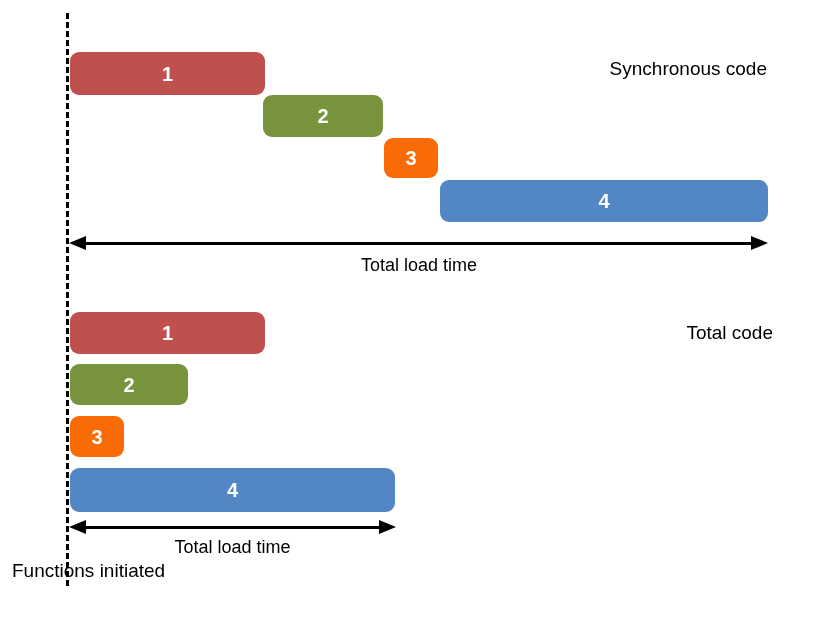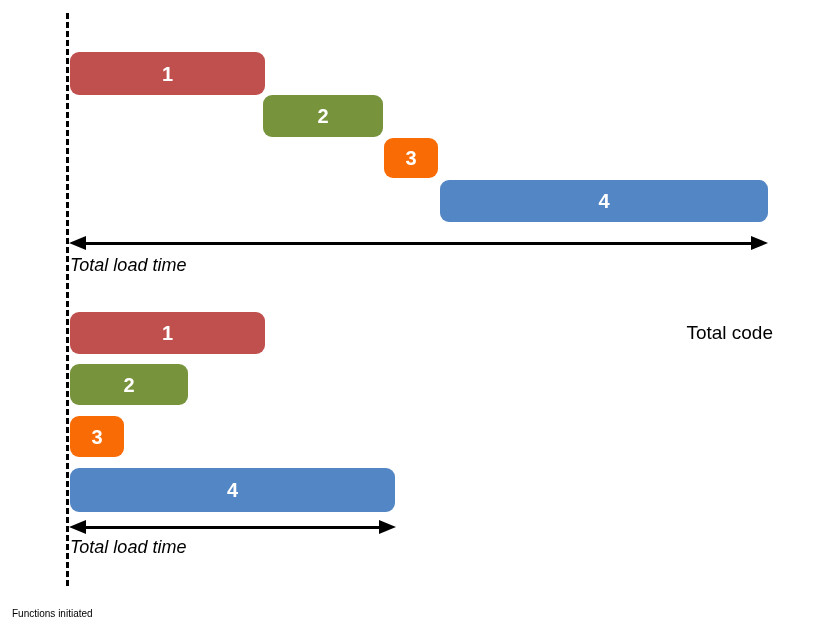--- a/index.html
+++ b/index.html
@@ -56,42 +56,41 @@
   .sync-arrow{left:69px;top:235px;width:699px;}
   .async-arrow{left:69px;top:519px;width:327px;}
   .arrow .head{width:0;height:0;border-top:7px solid transparent;border-bottom:7px solid transparent;}
   .arrow .head-left{border-right:17px solid #000;}
   .arrow .head-right{border-left:17px solid #000;}
   .arrow .shaft{flex:1;height:3px;background:#000;}
 
   .arrow-label{
     position:absolute;
     font-size:18px;
-    text-align:left;
+    text-align:center;
     white-space:nowrap;
-    font-style:italic;
   }
   .sync-arrow-label{left:70px;top:255px;width:698px;}
   .async-arrow-label{left:70px;top:537px;width:325px;}
 
   .baseline-label{
     position:absolute;
     left:12px;top:560px;
-    font-size:10px;
+    font-size:19px;
     white-space:nowrap;
-    margin-top:48px;
   }
 </style>
 </head>
 <body>
 
 <div class="canvas">
 
   <div class="dashed-line"></div>
 
+  <div class="section-title sync-title">Synchronous code</div>
 
   <div class="bar sync-b1" style="background: rgb(192, 80, 77);">
     <span class="bar-num">1</span>
   </div>
   <div class="bar sync-b2" style="background: rgb(119, 147, 60);">
     <span class="bar-num">2</span>
   </div>
   <div class="bar sync-b3" style="background: rgb(249, 107, 5);">
     <span class="bar-num">3</span>
   </div>

